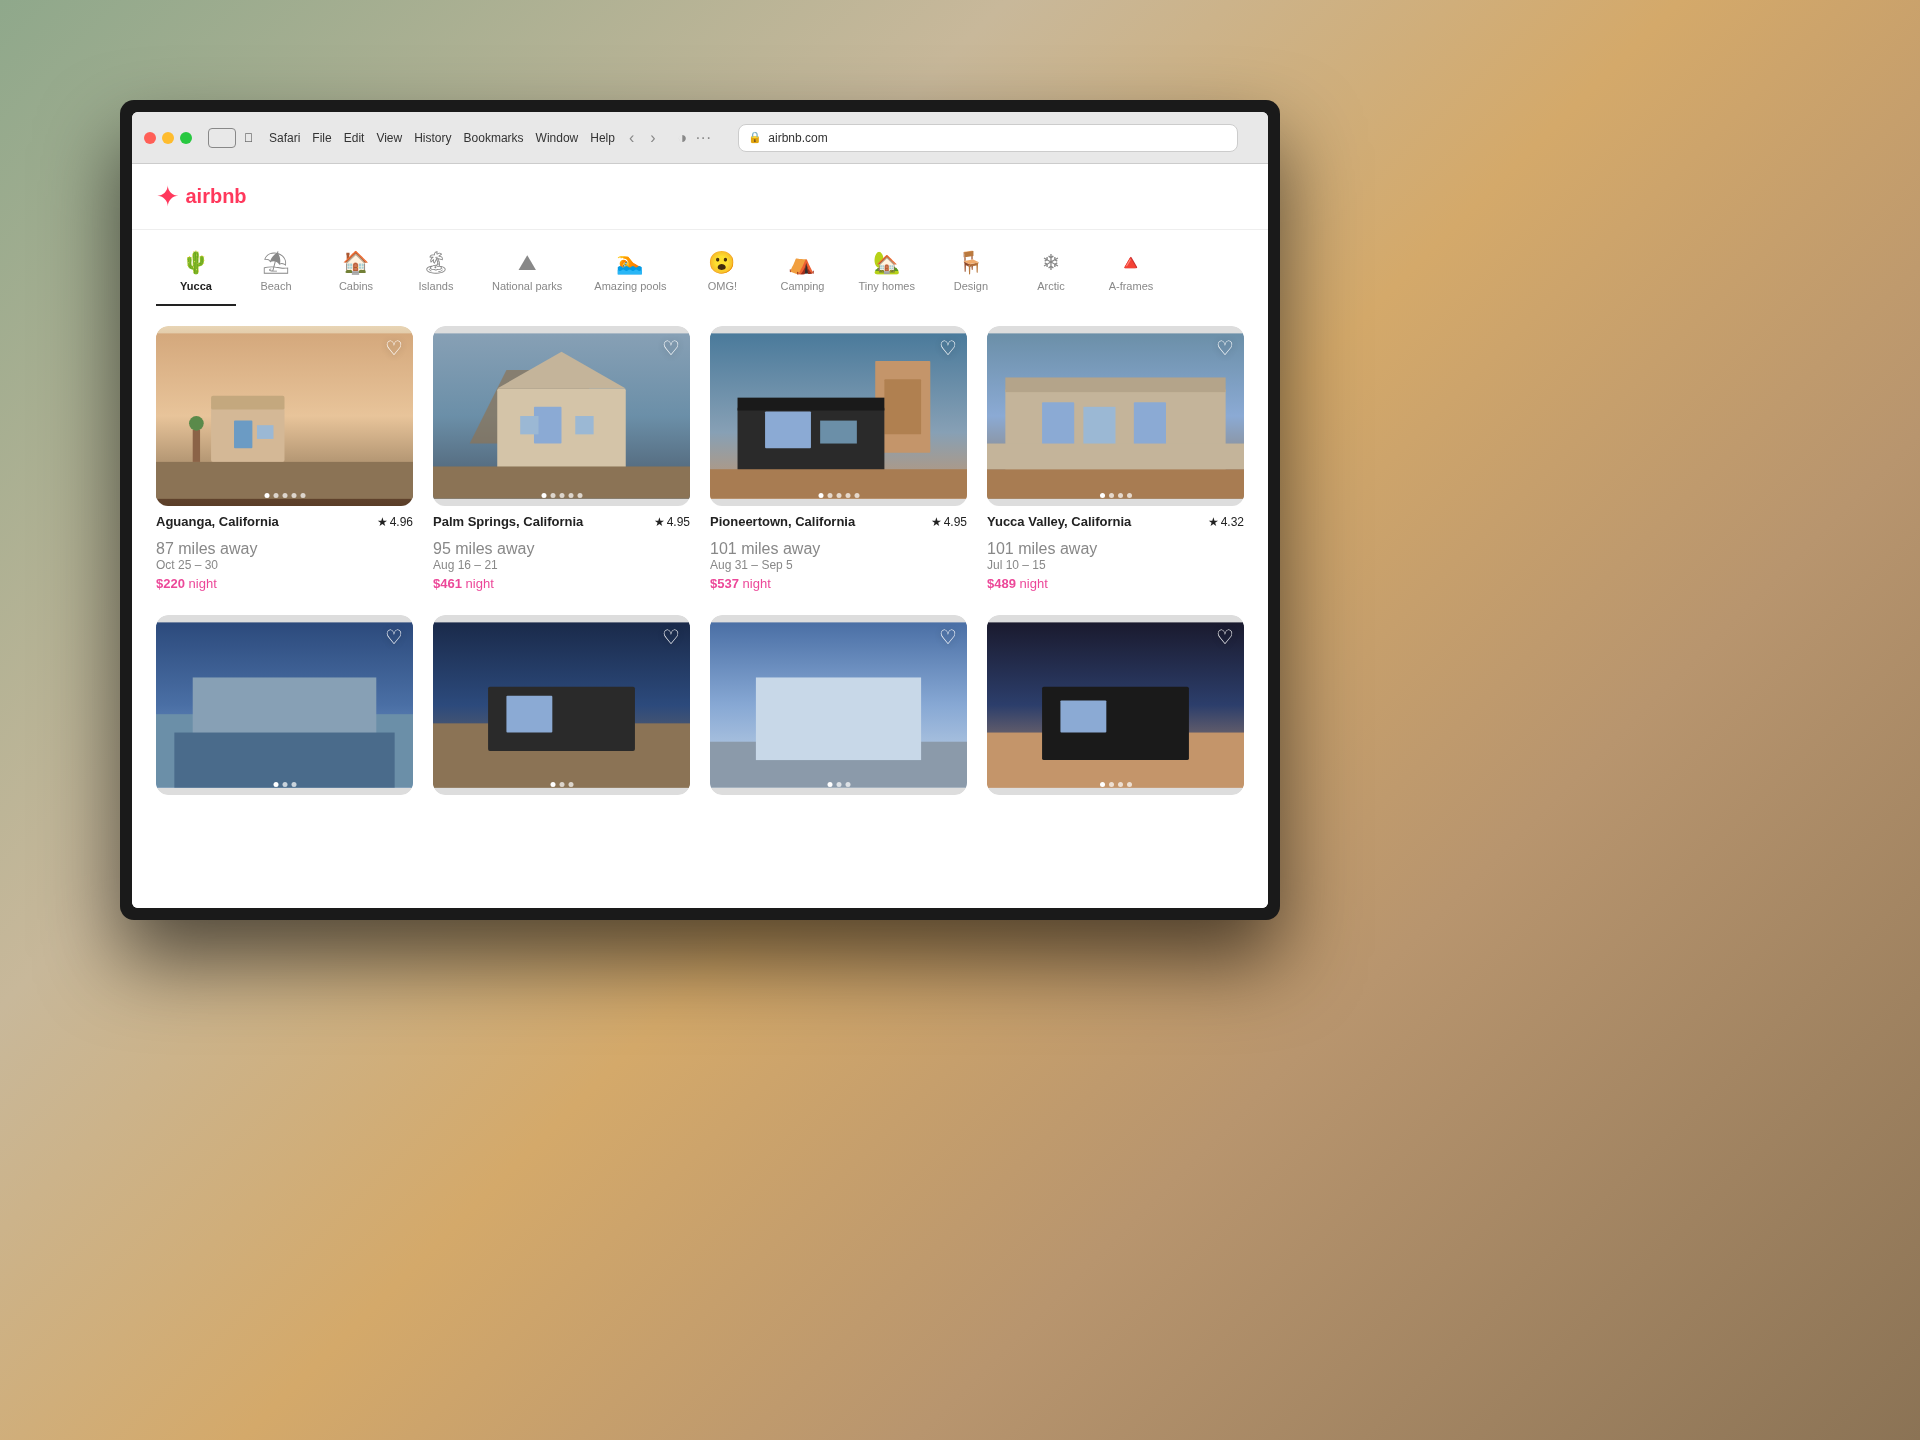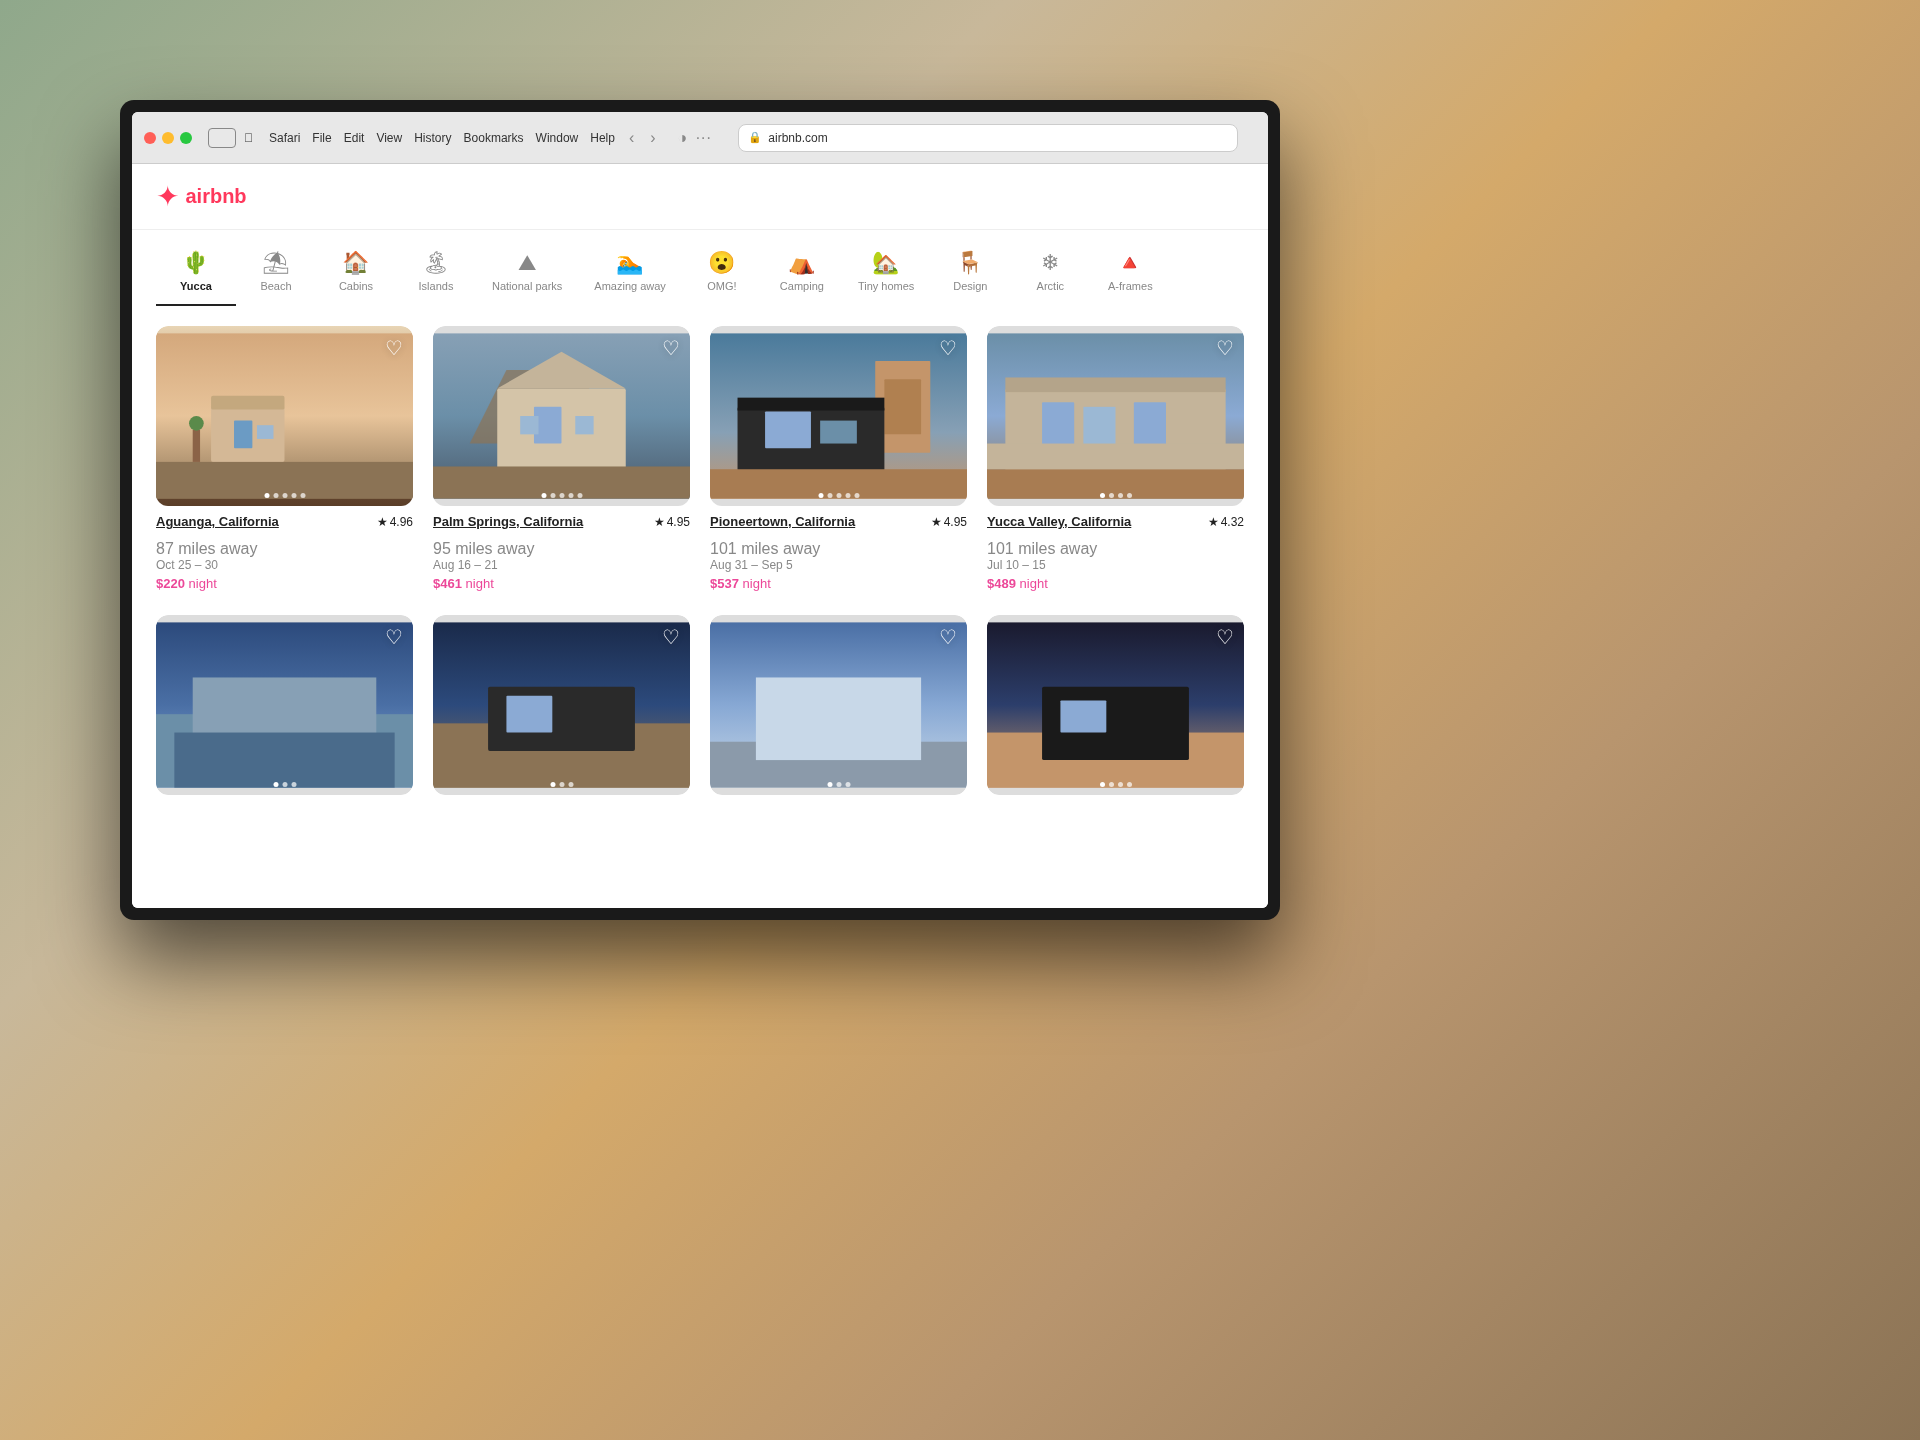--- a/index.html
+++ b/index.html
@@ -325,21 +325,20 @@
     .listing-title-row {
       display: flex;
       justify-content: space-between;
       align-items: center;
     }
 
     .listing-location {
       font-size: 13px;
       font-weight: 600;
       color: #222;
-      text-decoration: underline;
     }
 
     .listing-rating {
       display: flex;
       align-items: center;
       gap: 2px;
       font-size: 12px;
       color: #222;
     }
 
@@ -440,21 +439,21 @@
         <div class="category-item">
           <span class="category-icon">🏝</span>
           <span class="category-label">Islands</span>
         </div>
         <div class="category-item">
           <span class="category-icon">⛰</span>
           <span class="category-label">National parks</span>
         </div>
         <div class="category-item">
           <span class="category-icon">🏊</span>
-          <span class="category-label">Amazing away</span>
+          <span class="category-label">Amazing pools</span>
         </div>
         <div class="category-item">
           <span class="category-icon">😮</span>
           <span class="category-label">OMG!</span>
         </div>
         <div class="category-item">
           <span class="category-icon">⛺</span>
           <span class="category-label">Camping</span>
         </div>
         <div class="category-item">

